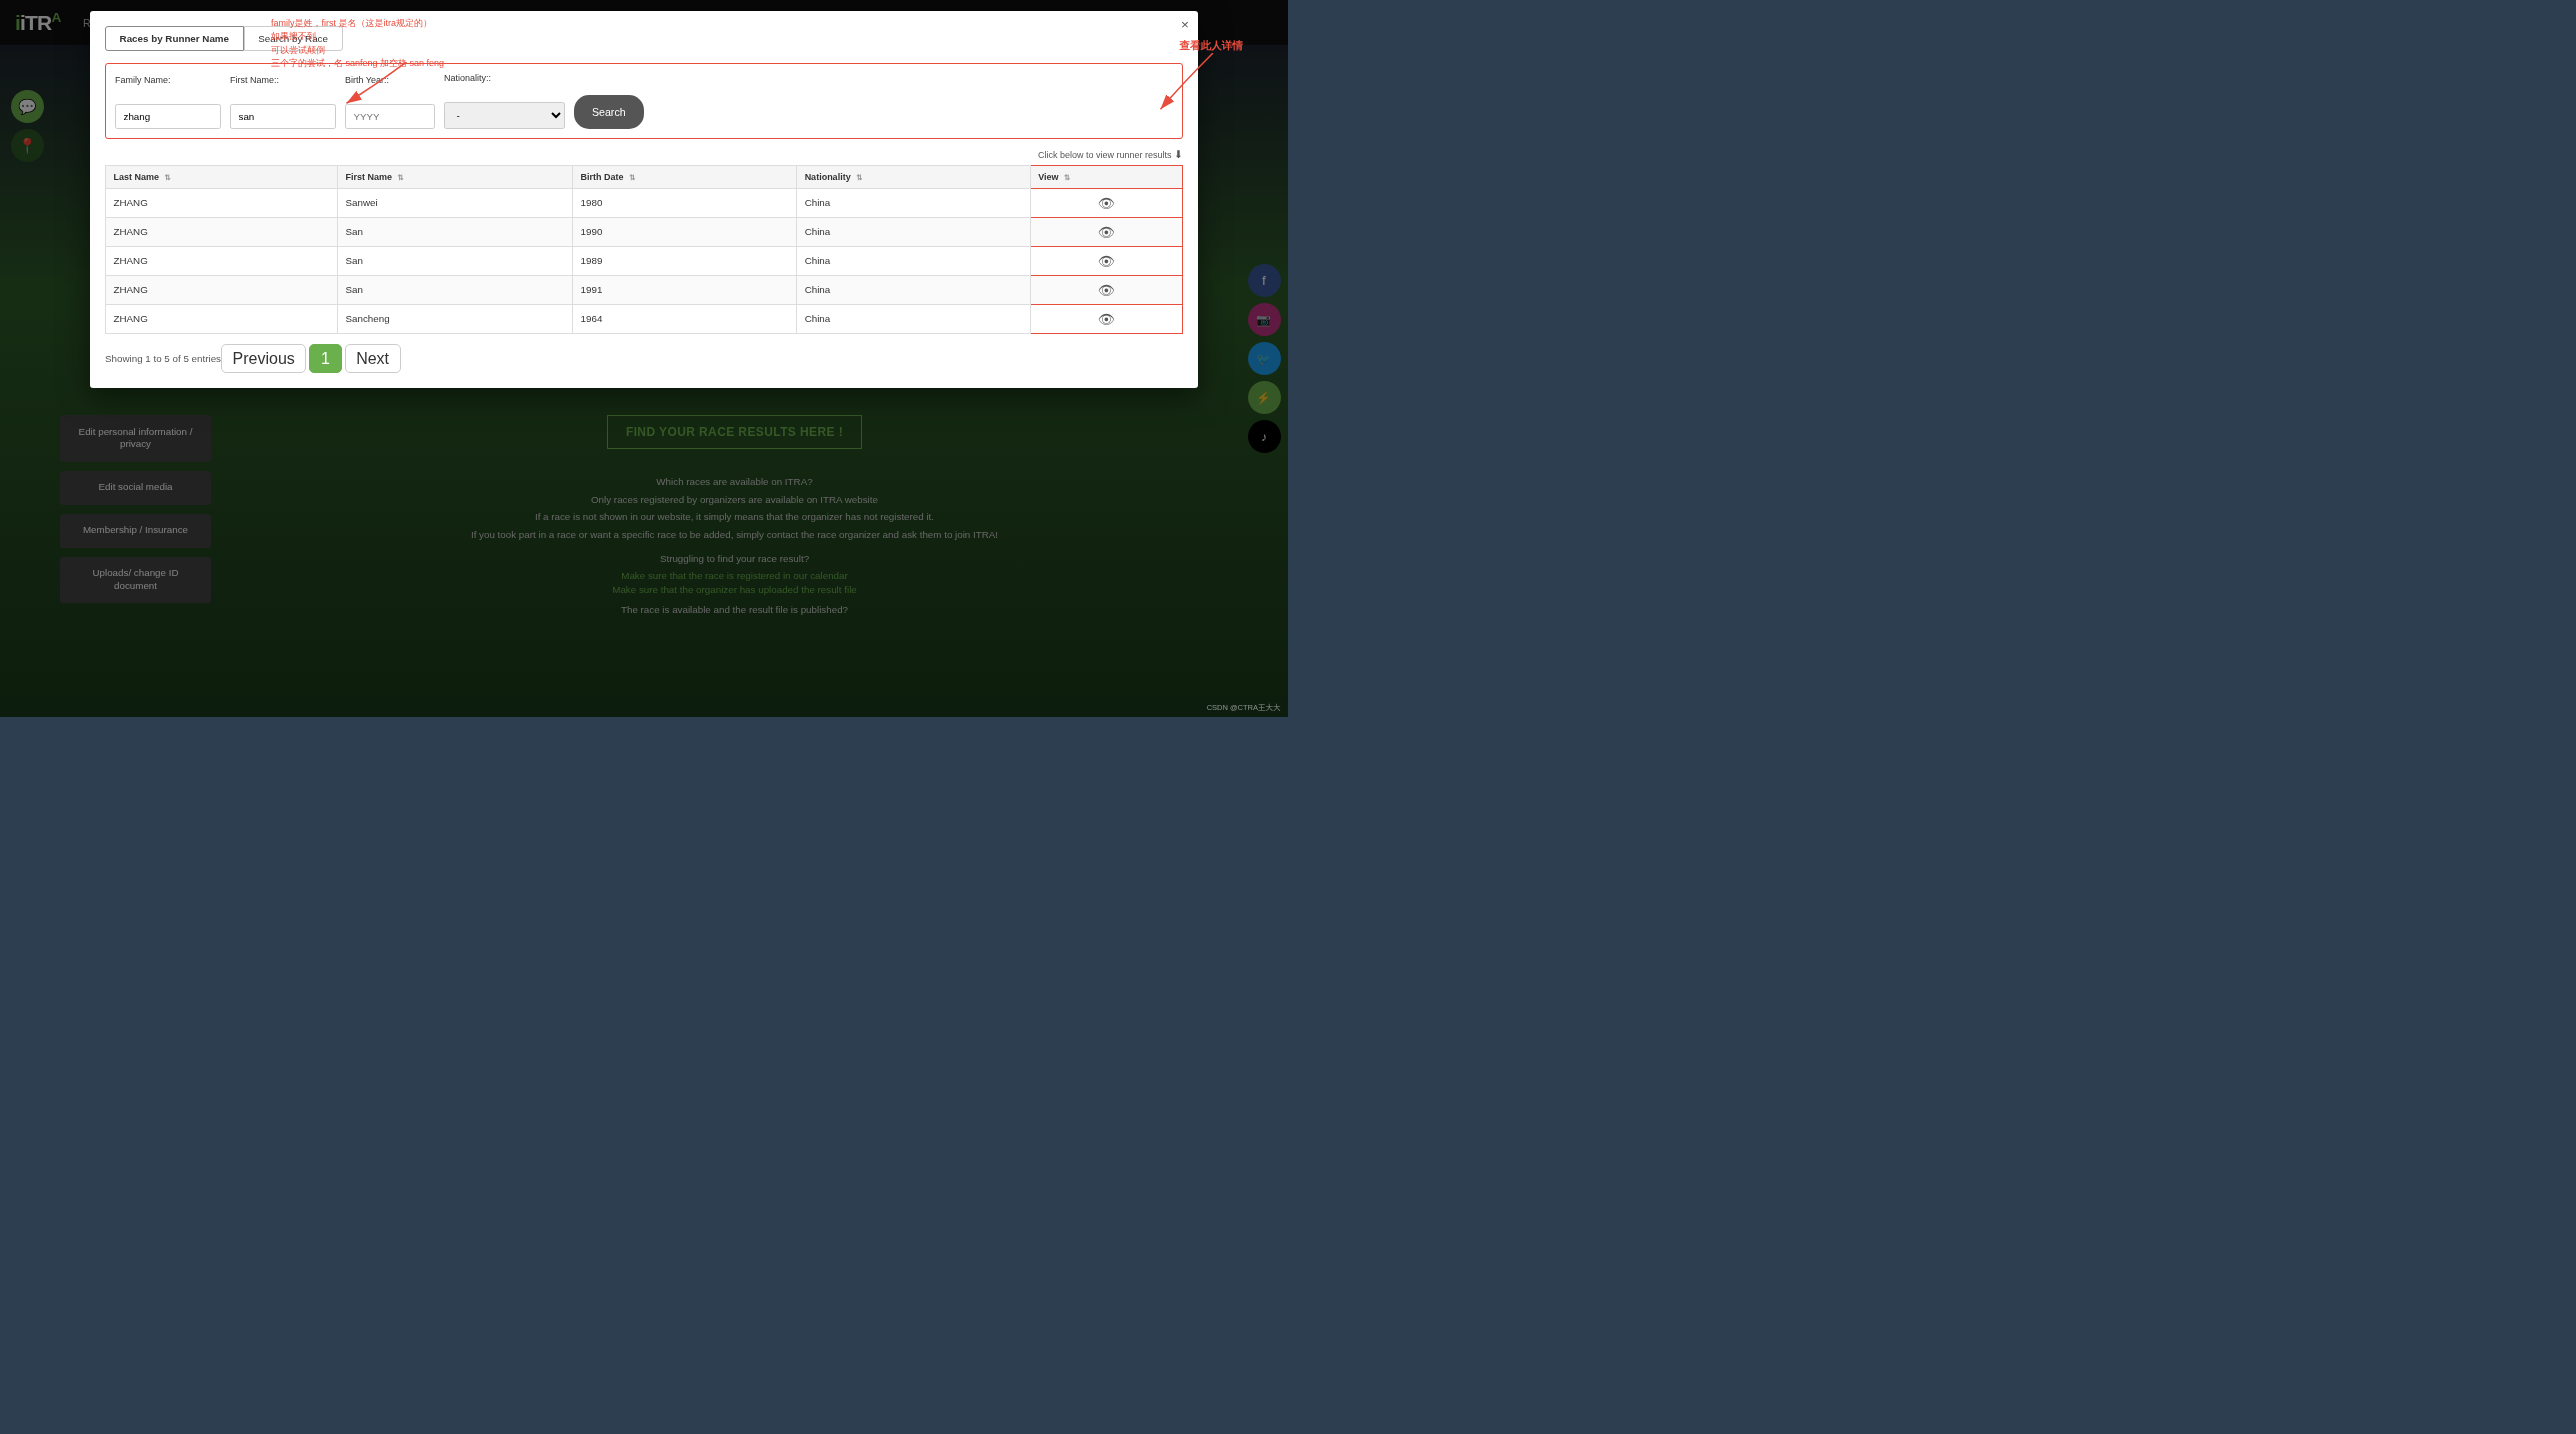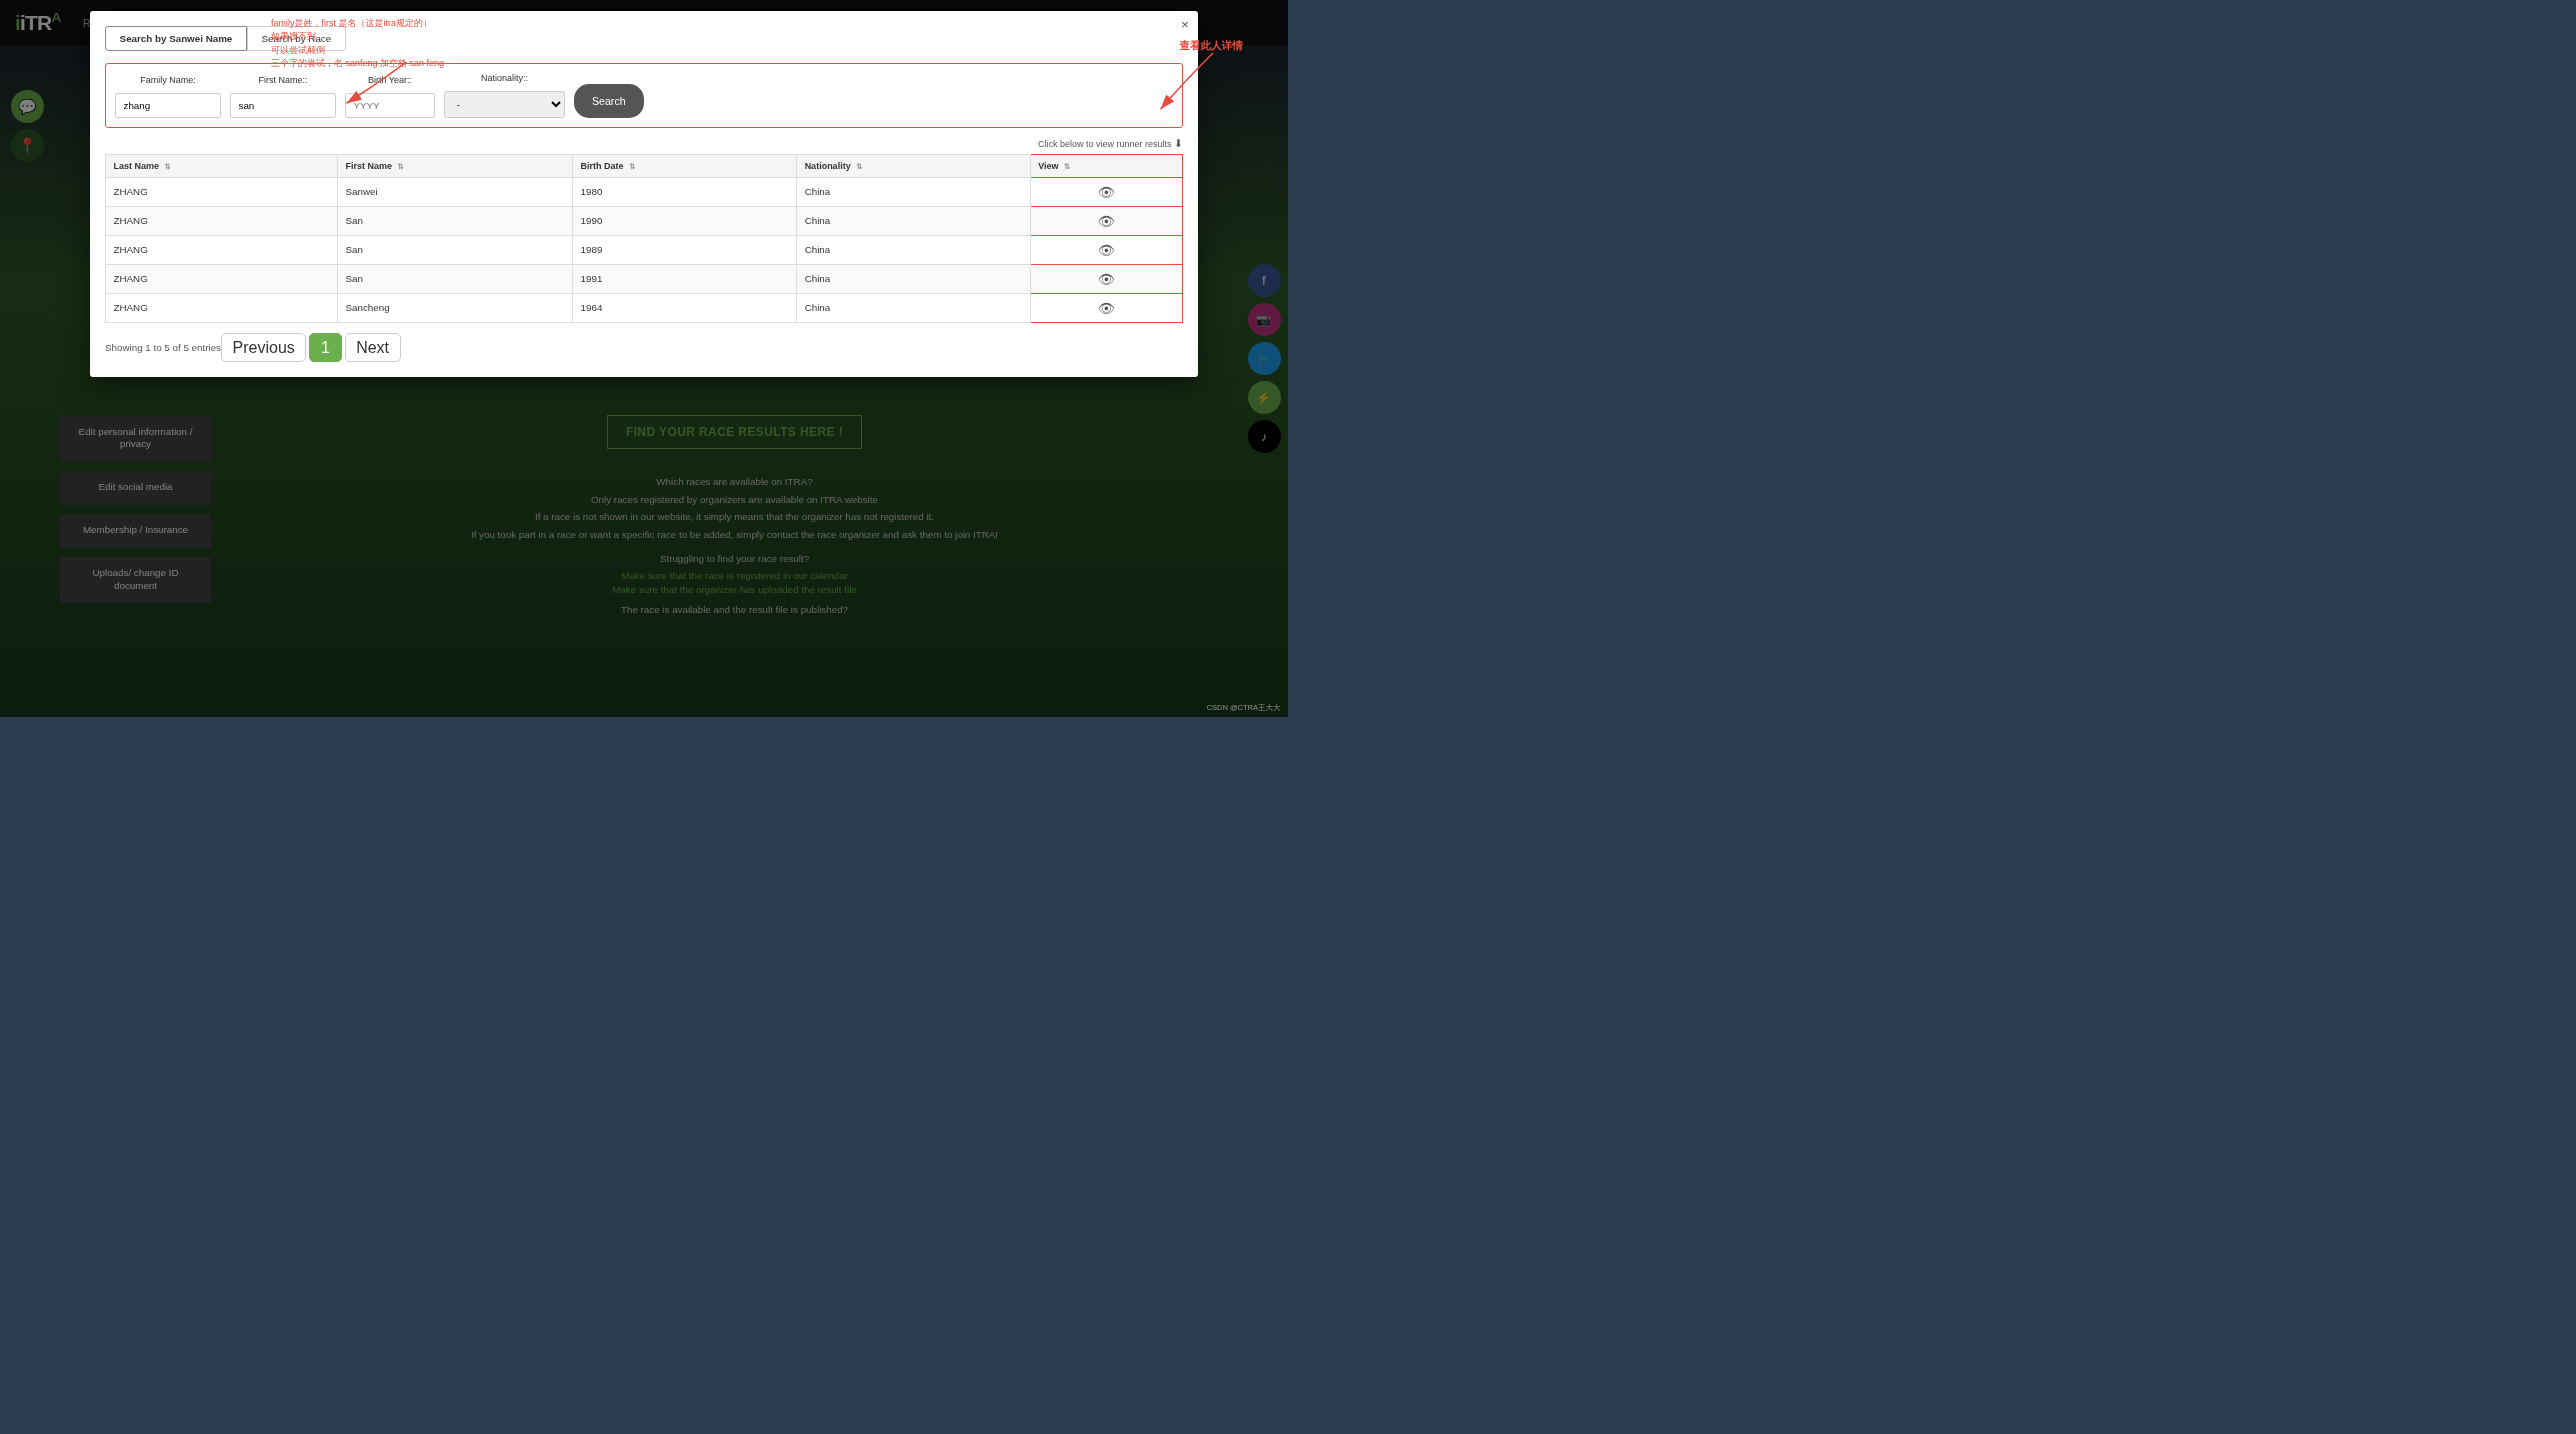--- a/index.html
+++ b/index.html
@@ -232,22 +232,21 @@
       gap: 9px;
       align-items: flex-end;
       margin-bottom: 9px;
       border: 1.5px solid #e74c3c;
       padding: 9px;
       border-radius: 3px;
     }
     .form-group {
       display: flex;
       flex-direction: column;
-      gap: 8px;
-      align-items: center;
+      gap: 19px;
     }
     .form-label {
       font-size: 9px;
       color: #333;
       font-weight: 500;
     }
     .form-input {
       padding: 6px 7.5px;
       border: 0.8px solid #ccc;
       border-radius: 2.3px;
@@ -400,21 +399,21 @@
   <div class="social-circle yt" style="font-size:12px">⚡</div>
   <div class="social-circle tt" style="font-size:12px">♪</div>
 </div>
 
 <div class="overlay"></div>
 
 <div class="modal">
   <button class="modal-close">×</button>
 
   <div class="modal-tabs">
-    <button class="modal-tab active">Search by Sanwei Name</button>
+    <button class="modal-tab active">Races by Runner Name</button>
     <button class="modal-tab">Search by Race</button>
   </div>
 
   <div class="search-form">
     <div class="form-group">
       <label class="form-label">Family Name:</label>
       <input class="form-input" type="text" value="zhang" style="">
     </div>
     <div class="form-group">
       <label class="form-label">First Name::</label>

